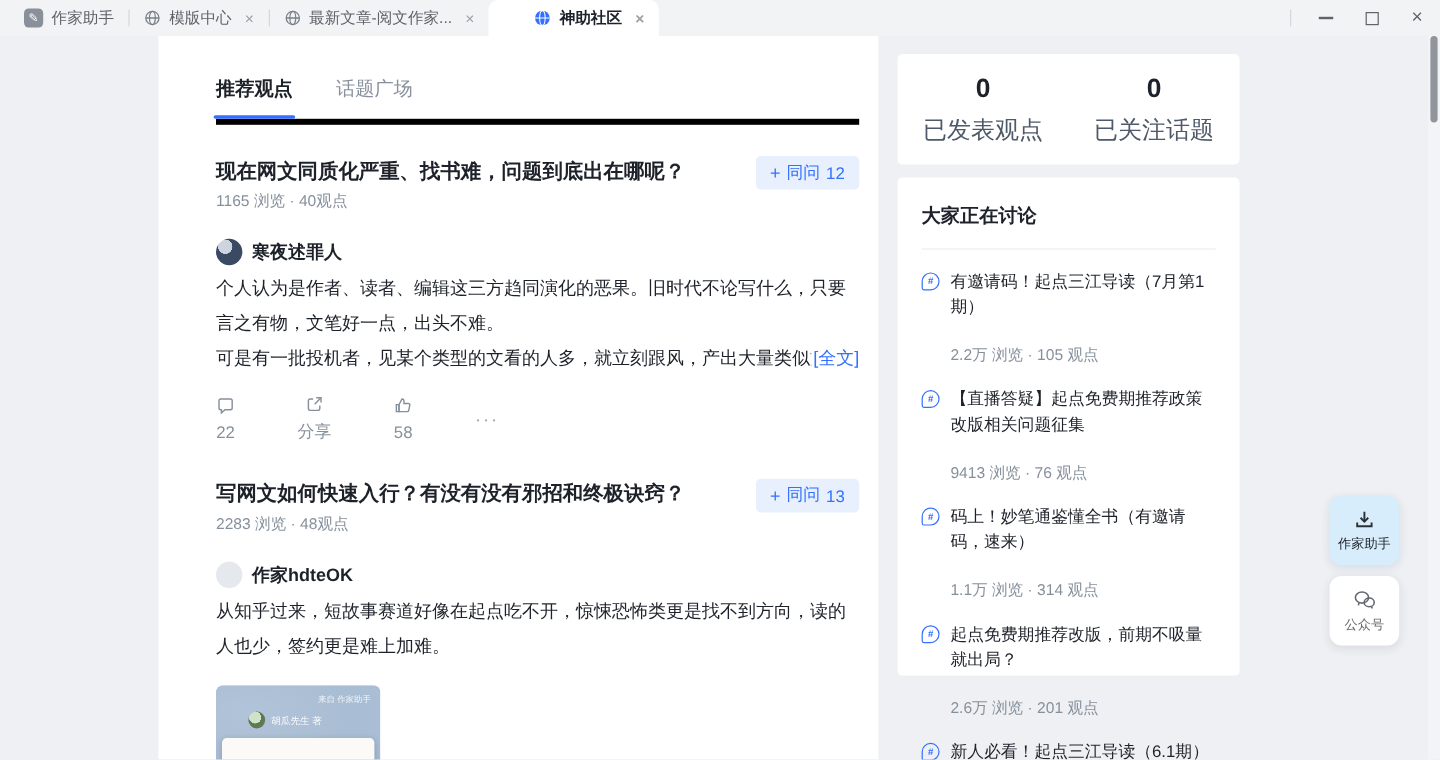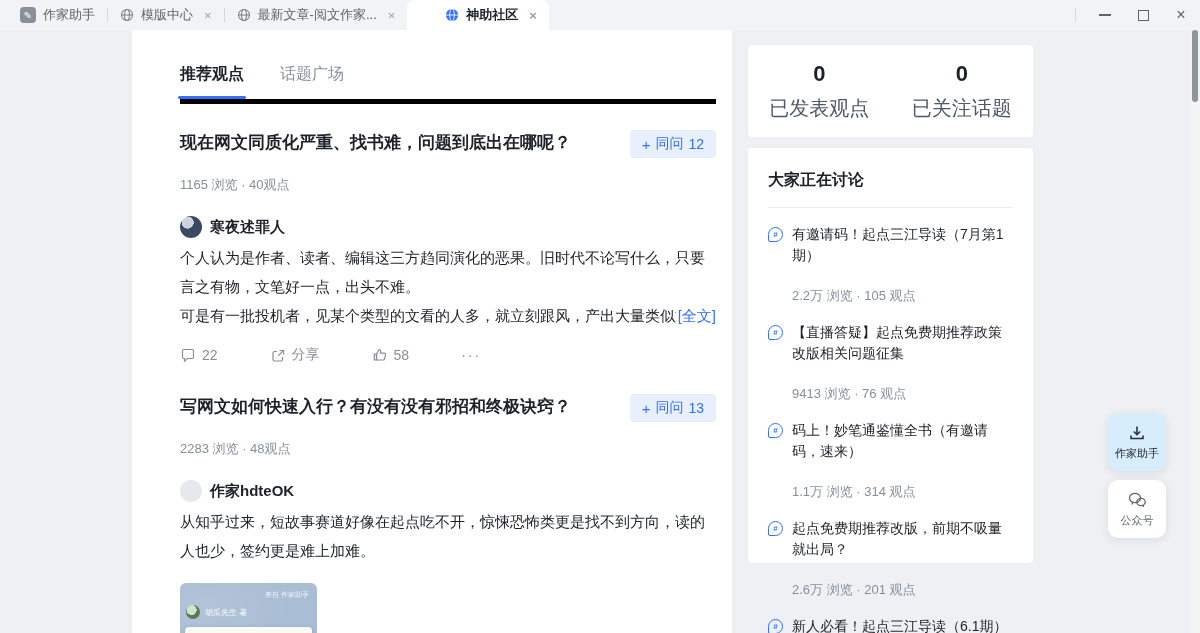--- a/index.html
+++ b/index.html
@@ -37,44 +37,44 @@
   .content-tab.active { color:#1d2129; font-weight:bold; }
   .content-tab.active::after { content:""; position:absolute; left:-2px; right:-2px; bottom:0;
     height:3px; background:#3370ff; border-radius:2px; }
 
   .post { margin-top:26px; }
   .post-head { display:flex; justify-content:space-between; align-items:flex-start;gap:44px; }
   .post-title { font-size:17px; font-weight:bold; color:#1d2129; line-height:26px; }
   .ask-btn { flex:none; display:flex; align-items:center; gap:5px; background:#e8f0fe;
     color:#3370ff; font-size:14px; padding:5px 12px; border-radius:4px; margin-left:14px; cursor:pointer; }
   .ask-btn .plus { font-size:15px; }
-  .post-stats { font-size:13px; color:#86909c; margin-top:18px; }
+  .post-stats { font-size:13px; color:#86909c; margin-top:1px; }
   .author-row { display:flex; align-items:center; gap:8px; margin-top:22px; }
   .avatar { width:22px; height:22px; border-radius:50%; flex:none; }
   .avatar.a1 { background:radial-gradient(circle at 35% 30%,#cdd4e0 0 28%,#3a4a63 29% 100%); }
   .avatar.a2 { background:#e5e8ec; }
   .author-name { font-size:15px; font-weight:bold; color:#1d2129; }
   .post-body { font-size:15px; color:#1d2129; line-height:29px; margin-top:5px; }
   .clip-row { display:flex; align-items:baseline; }
   .clip-text { flex:1; white-space:nowrap; overflow:hidden; }
   .full-link { flex:none; color:#3370ff; margin-left:2px; cursor:pointer; }
   .action-row { display:flex; align-items:center; margin-top:16px; color:#86909c; font-size:14px; }
-  .action { display:flex; align-items:flex-end; gap:6px; margin-right:52px; cursor:pointer; }
+  .action { display:flex; align-items:center; gap:6px; margin-right:52px; cursor:pointer;flex-direction:column; }
   .action svg { display:block; }
   .more-dots { letter-spacing:2px; cursor:pointer; }
 
   
   .embed-card { margin-top:18px; width:137px; height:230px; border-radius:6px; position:relative;
     background:
       radial-gradient(120px 60px at 20% 10%, rgba(255,255,255,.10), rgba(255,255,255,0) 70%),
       radial-gradient(140px 70px at 80% 45%, rgba(255,255,255,.08), rgba(255,255,255,0) 70%),
       #a9bdd4;
     overflow:hidden; }
   .embed-src { position:absolute; top:7px; right:8px; font-size:7px; color:rgba(255,255,255,.85); }
-  .embed-author { position:absolute; top:22px; left:6px; display:flex; align-items:center; gap:5px;
+  .embed-author { position:absolute; top:22px; left:27px; display:flex; align-items:center; gap:5px;
     font-size:8px; color:rgba(255,255,255,.95); }
   .embed-avatar { width:14px; height:14px; border-radius:50%;
     background:radial-gradient(circle at 40% 35%, #cfe3c8 0 40%, #5d7a54 41% 100%); }
   .embed-page { position:absolute; left:5px; right:5px; top:44px; height:152px;
     background:#fbfaf6; border-radius:4px; box-shadow:0 2px 5px rgba(40,60,90,.25);
     padding:22px 10px 0 12px; }
   .embed-book-title { font-size:11px; font-weight:bold; color:#26292e; }
 
   
   .stats-card { position:absolute; left:748px; top:45px; width:285px; height:92px;

